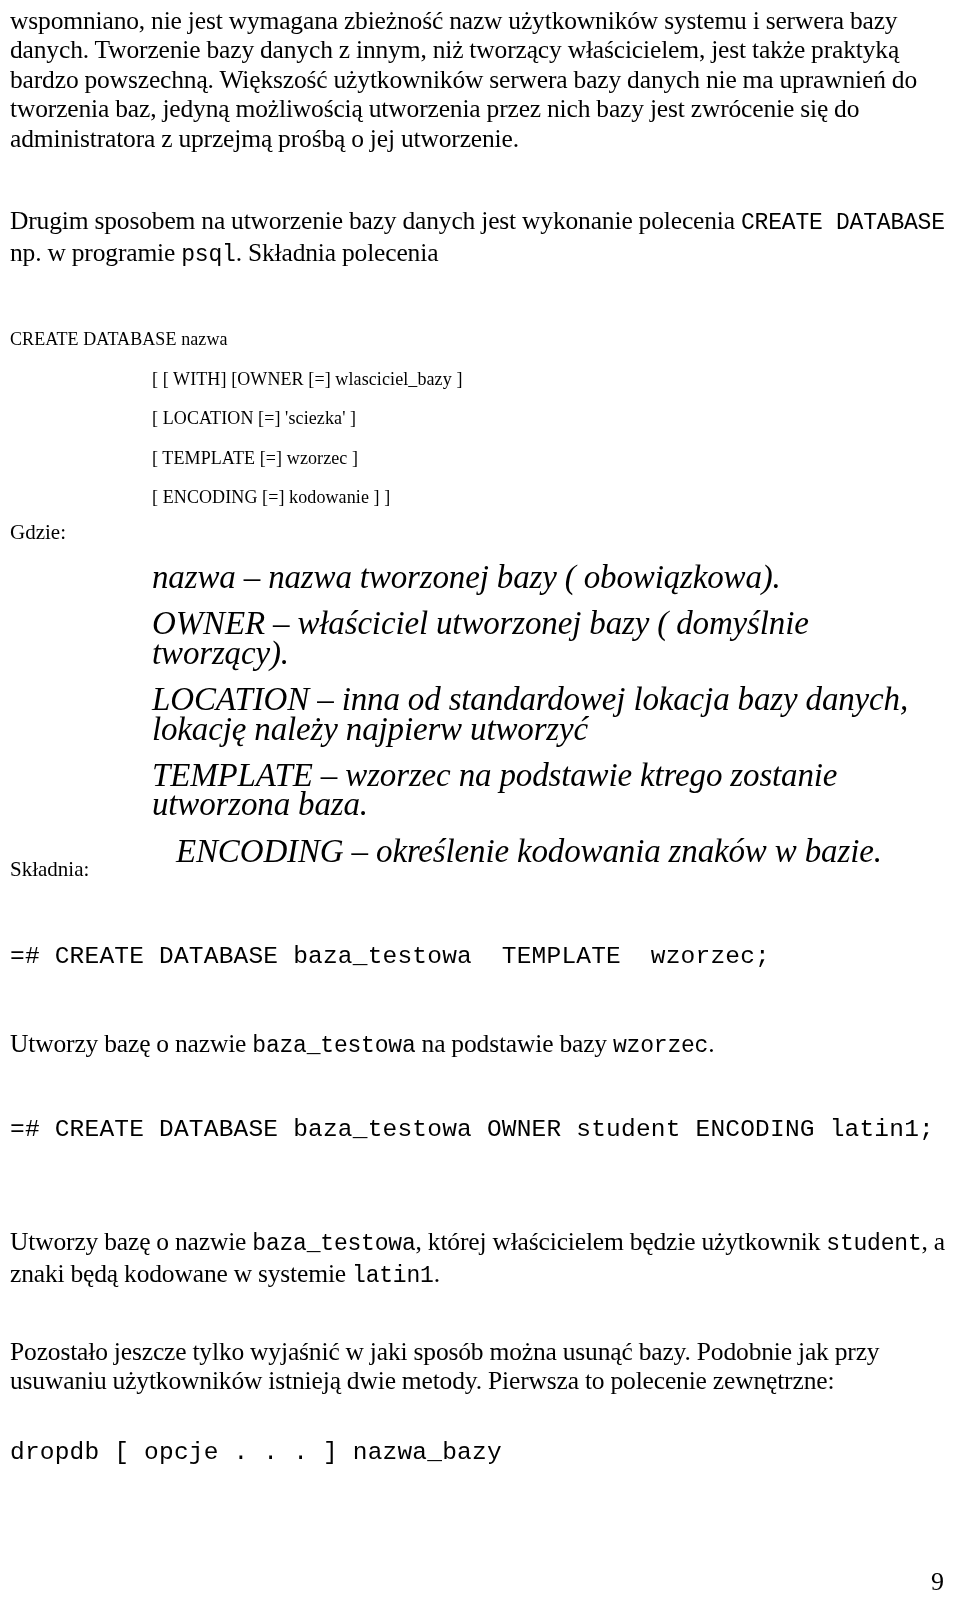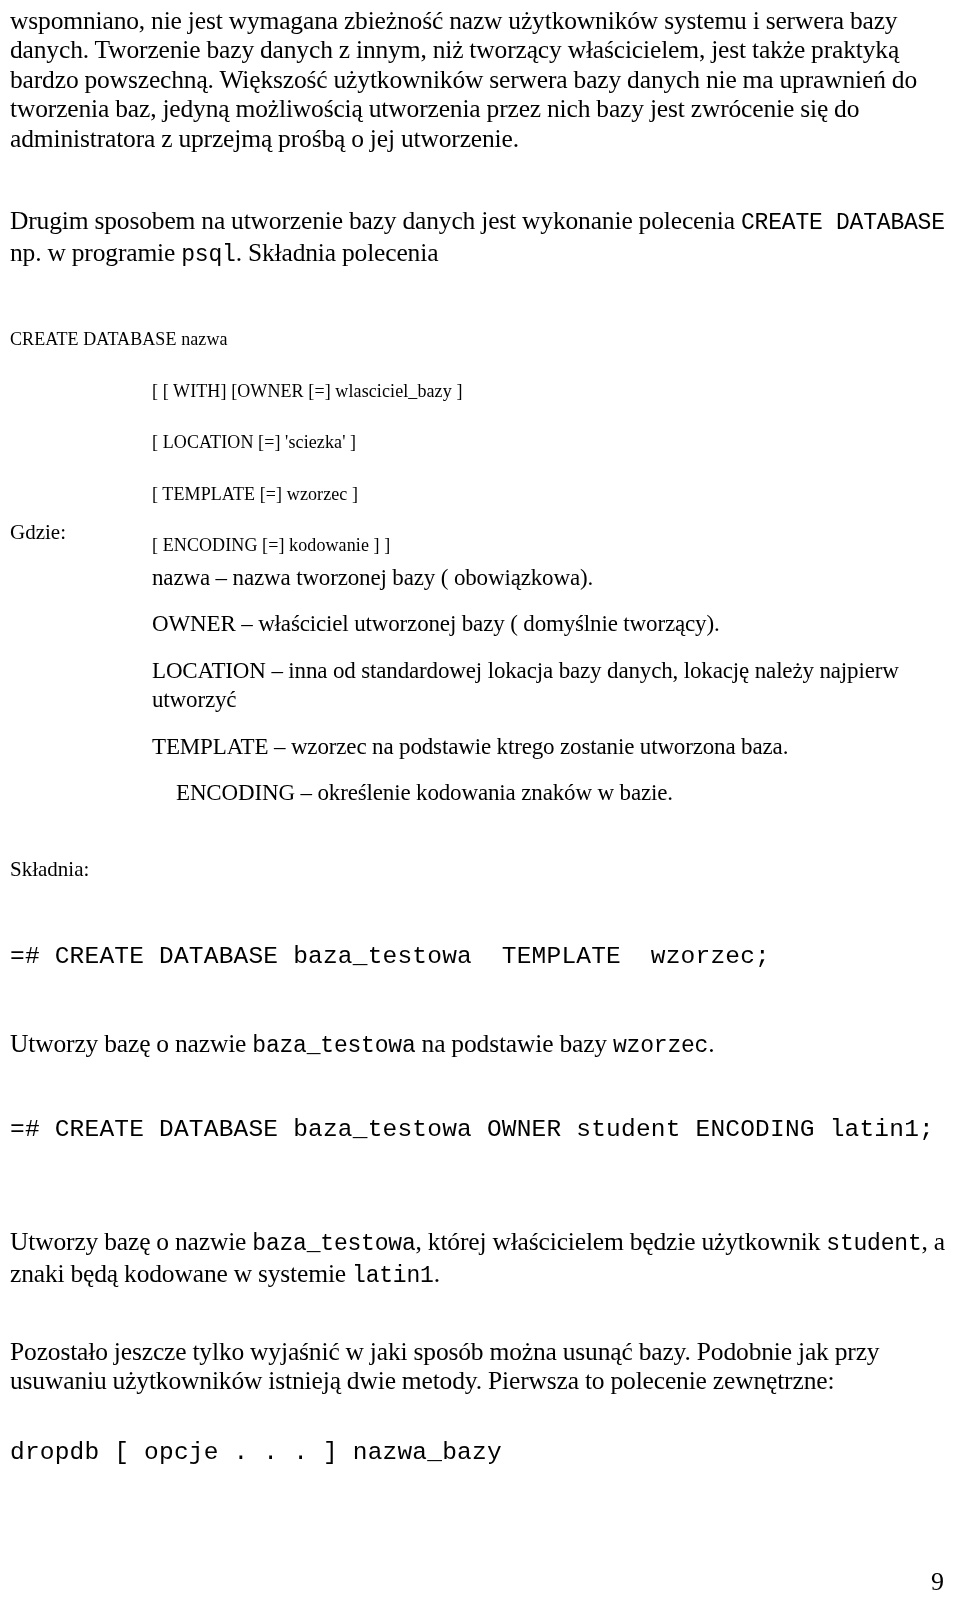--- a/index.html
+++ b/index.html
@@ -56,41 +56,42 @@
     left: 10px;
     width: 940px;
   }
   .codeline {
     font-family: Liberation Serif, serif;
     font-size: 18px;
     line-height: 39.5px;
     white-space: pre;
     letter-spacing: 0.1px;
   }
-  .codeline.indent { padding-left: 142px; margin-top: 12px; }
+  .codeline.indent { padding-left: 142px; }
 
   
   .label {
     position: absolute;
     left: 10px;
     font-size: 21px;
     line-height: 29.4px;
   }
 
   
   .deflist {
     position: absolute;
     left: 152px;
     width: 790px;
   }
   .defitem {
-    font-size: 23px;
+    font-size: 33px;
     line-height: 29.4px;
     margin: 0 0 17px 0;
     letter-spacing: -0.15px;
+    font-style: italic;
   }
   .defitem:last-child { margin-bottom: 0; margin-left: 24px; }
 
   
   .cmd {
     position: absolute;
     left: 10px;
     width: 940px;
     font-family: "Liberation Mono", "DejaVu Sans Mono", monospace;
     font-size: 24.5px;

